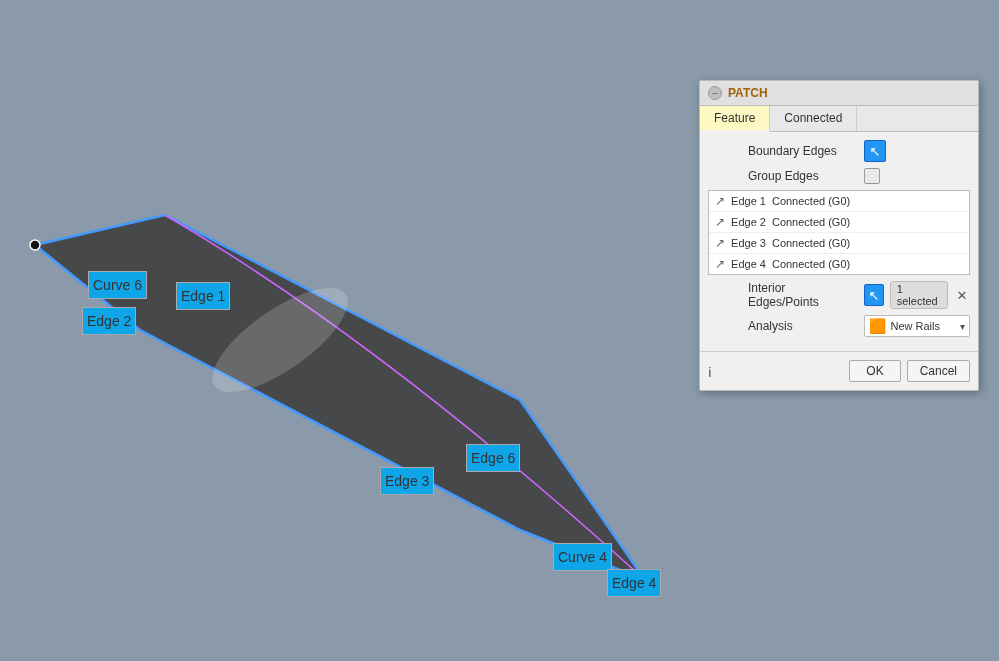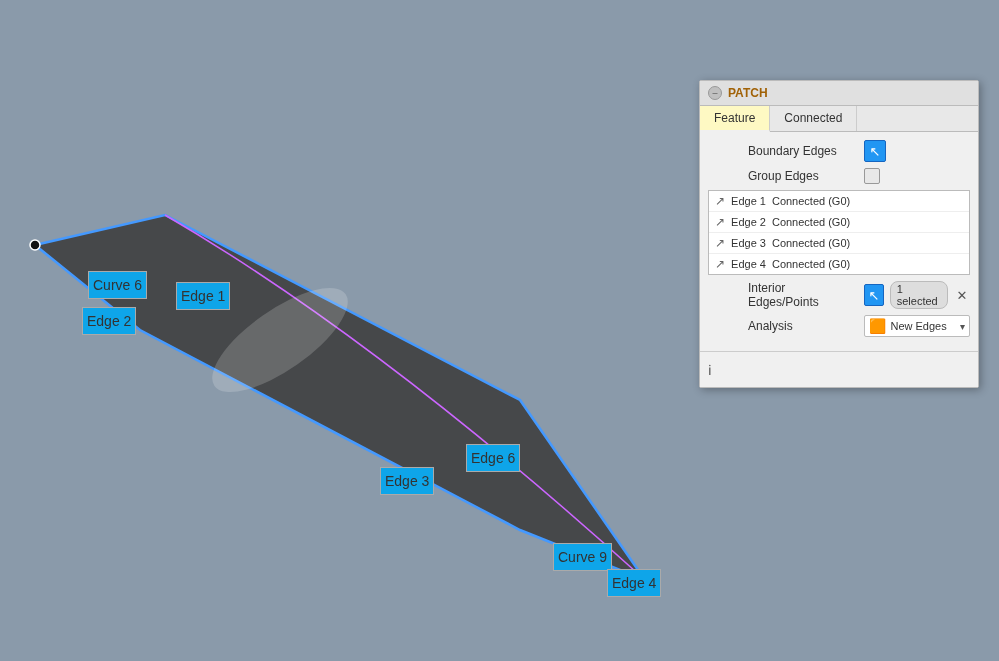--- a/index.html
+++ b/index.html
@@ -157,21 +157,21 @@
     .edge-row:last-child { border-bottom: none; }
 
     .edge-icon {
       font-size: 12px;
       color: #666;
     }
 
     .selected-badge {
       background: #ddd;
       border: 1px solid #bbb;
-      border-radius: 8px;
+      border-radius: 3px;
       padding: 1px 6px;
       font-size: 11px;
       color: #333;
     }
 
     .clear-btn {
       width: 18px;
       height: 18px;
       background: none;
       border: none;
@@ -276,21 +276,21 @@
     <ellipse cx="280" cy="340" rx="80" ry="30" fill="white" opacity="0.18" transform="rotate(-35,280,340)"></ellipse>
 
     <circle cx="35" cy="245" r="5" fill="#111" stroke="white" stroke-width="1.5"></circle>
   </svg>
 
   <div class="label-tag" style="left:88px; top:271px;">Curve 6</div>
   <div class="label-tag" style="left:176px; top:282px;">Edge 1</div>
   <div class="label-tag" style="left:82px; top:307px;">Edge 2</div>
   <div class="label-tag" style="left:380px; top:467px;">Edge 3</div>
   <div class="label-tag" style="left:466px; top:444px;">Edge 6</div>
-  <div class="label-tag" style="left:553px; top:543px;">Curve 9</div>
+  <div class="label-tag" style="left:553px; top:543px;">Curve 4</div>
   <div class="label-tag" style="left:607px; top:569px;">Edge 4</div>
 
   <div class="panel">
 
     <div class="panel-titlebar">
       <div class="close-btn">–</div>
       <span class="panel-title">PATCH</span>
     </div>
 
     <div class="tabs">
@@ -338,25 +338,29 @@
         <div class="cursor-btn" style="background:#2196F3;">↖</div>
         <span class="selected-badge">1 selected</span>
         <button class="clear-btn">✕</button>
       </div>
 
 
       <div class="field-row">
         <span class="field-label">Analysis</span>
         <div class="operation-select">
           <span class="op-icon">🟧</span>
-          <span class="op-label">New Edges</span>
+          <span class="op-label">New Rails</span>
           <span class="op-arrow">▾</span>
         </div>
       </div>
 
     </div>
 
     <div class="panel-footer">
       <span class="info-icon">ℹ</span>
+      <div class="footer-buttons">
+        <button class="btn-ok">OK</button>
+        <button class="btn-cancel">Cancel</button>
+      </div>
     </div>
   </div>
 
 </div>
 
 </body></html>

